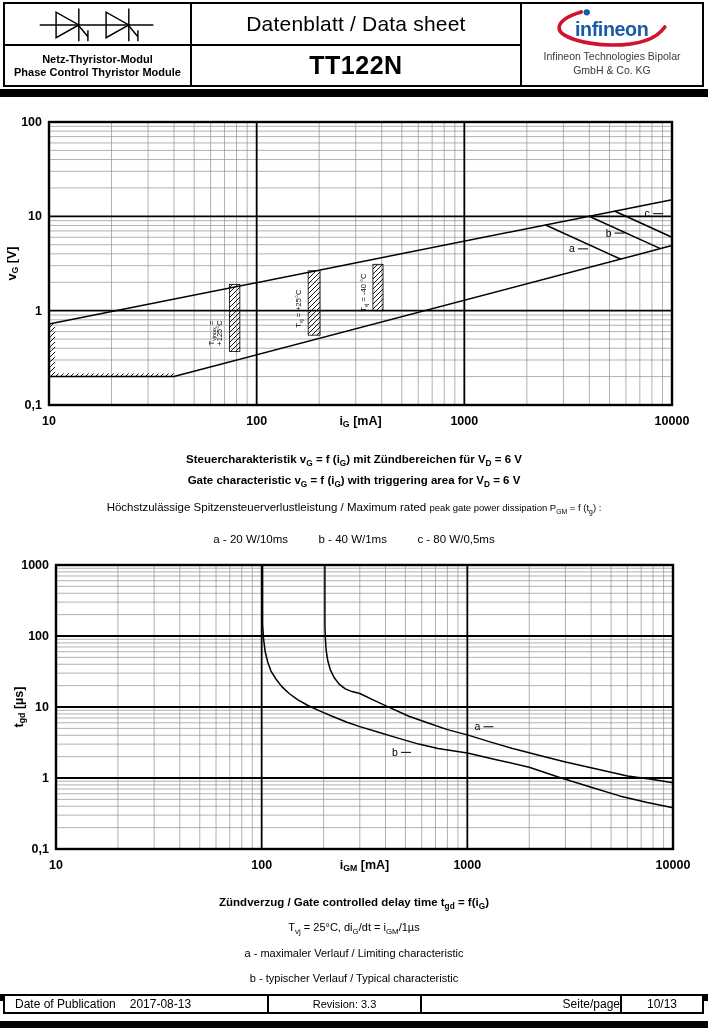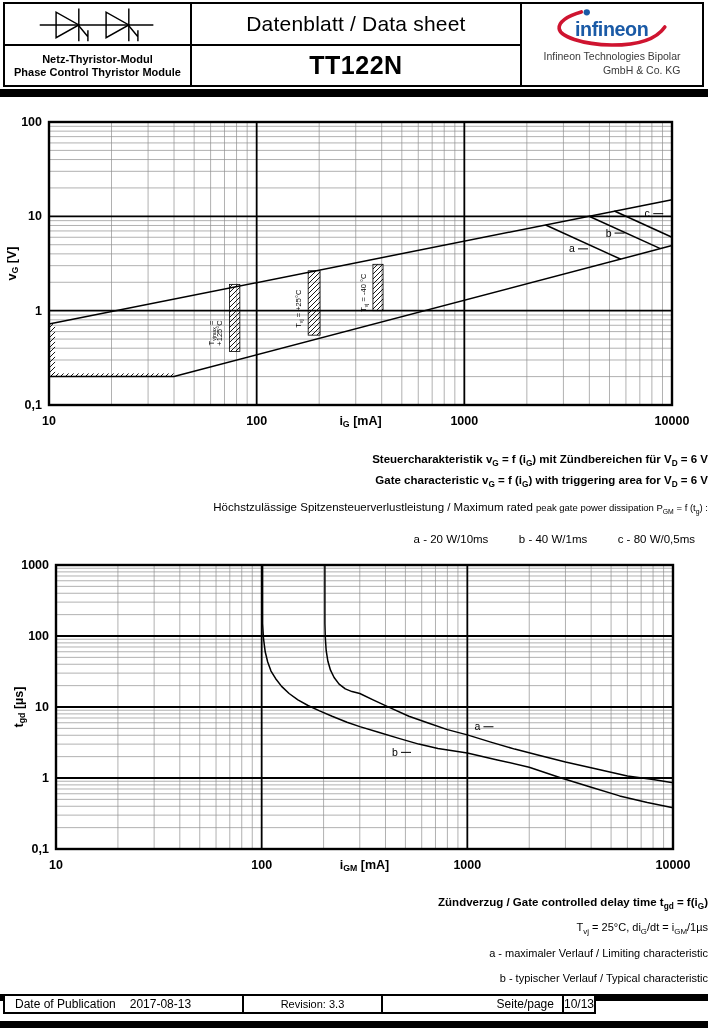--- a/index.html
+++ b/index.html
@@ -13,35 +13,35 @@
   .hcol{display:flex;flex-direction:column}
   .hc1{width:188px;border-right:2px solid #000}
   .hc2{width:332px;border-right:2px solid #000}
   .hc3{flex:1}
   .hrowTop{height:42px;border-bottom:2px solid #000;display:flex;align-items:center;justify-content:center}
   .hrowBot{flex:1;display:flex;flex-direction:column;align-items:center;justify-content:center}
   .modline{font-size:11px;font-weight:bold;line-height:13px;text-align:center}
   .docTitle{font-size:21px;letter-spacing:.2px}
   .prod{font-size:25px;font-weight:bold;letter-spacing:.5px}
   .hc3{align-items:center;justify-content:space-between;padding:4px 16px 8px}
-  .company{font-size:10.5px;color:#3a3a3a;line-height:14px;text-align:right}
+  .company{font-size:10.5px;color:#3a3a3a;line-height:14px;text-align:center}
   .blackbar{left:0;width:708px;background:#000}
   
-  .cap{left:0;width:708px;text-align:right}
+  .cap{left:0;width:708px;text-align:center}
   .capBold{font-size:11.5px;font-weight:bold;line-height:16px}
   .capReg{font-size:11.5px}
   .capSmall{font-size:9.5px}
   .legend1 span{margin:8px 13px;font-size:11.5px}
   
-  #footer{top:994px;left:3px;width:593px;height:20px;display:flex;font-size:12px}
+  #footer{top:994px;left:3px;width:701px;height:20px;display:flex;font-size:12px}
   .fcell{border:2px solid #000;display:flex;align-items:center;background:#fff}
   .fc1{width:266px;padding-left:10px}
   .fc1 span{margin-right:14px}
   .fc2{width:155px;justify-content:center;font-size:11px;margin-left:-2px}
-  .fc3{width:202px;justify-content:flex-end;padding-right:8px;margin-left:-2px}
+  .fc3{width:202px;justify-content:flex-end;margin-left:-2px}
   .fc4{flex:1;justify-content:center;margin-left:-2px}
 </style>
 </head>
 <body>
 
 <div id="hdr" class="abs">
   <div class="hcol hc1">
     <div class="hrowTop">
       <svg width="130" height="40" viewBox="0 0 130 44">
         <g stroke="#000" stroke-width="1.6" fill="none">

